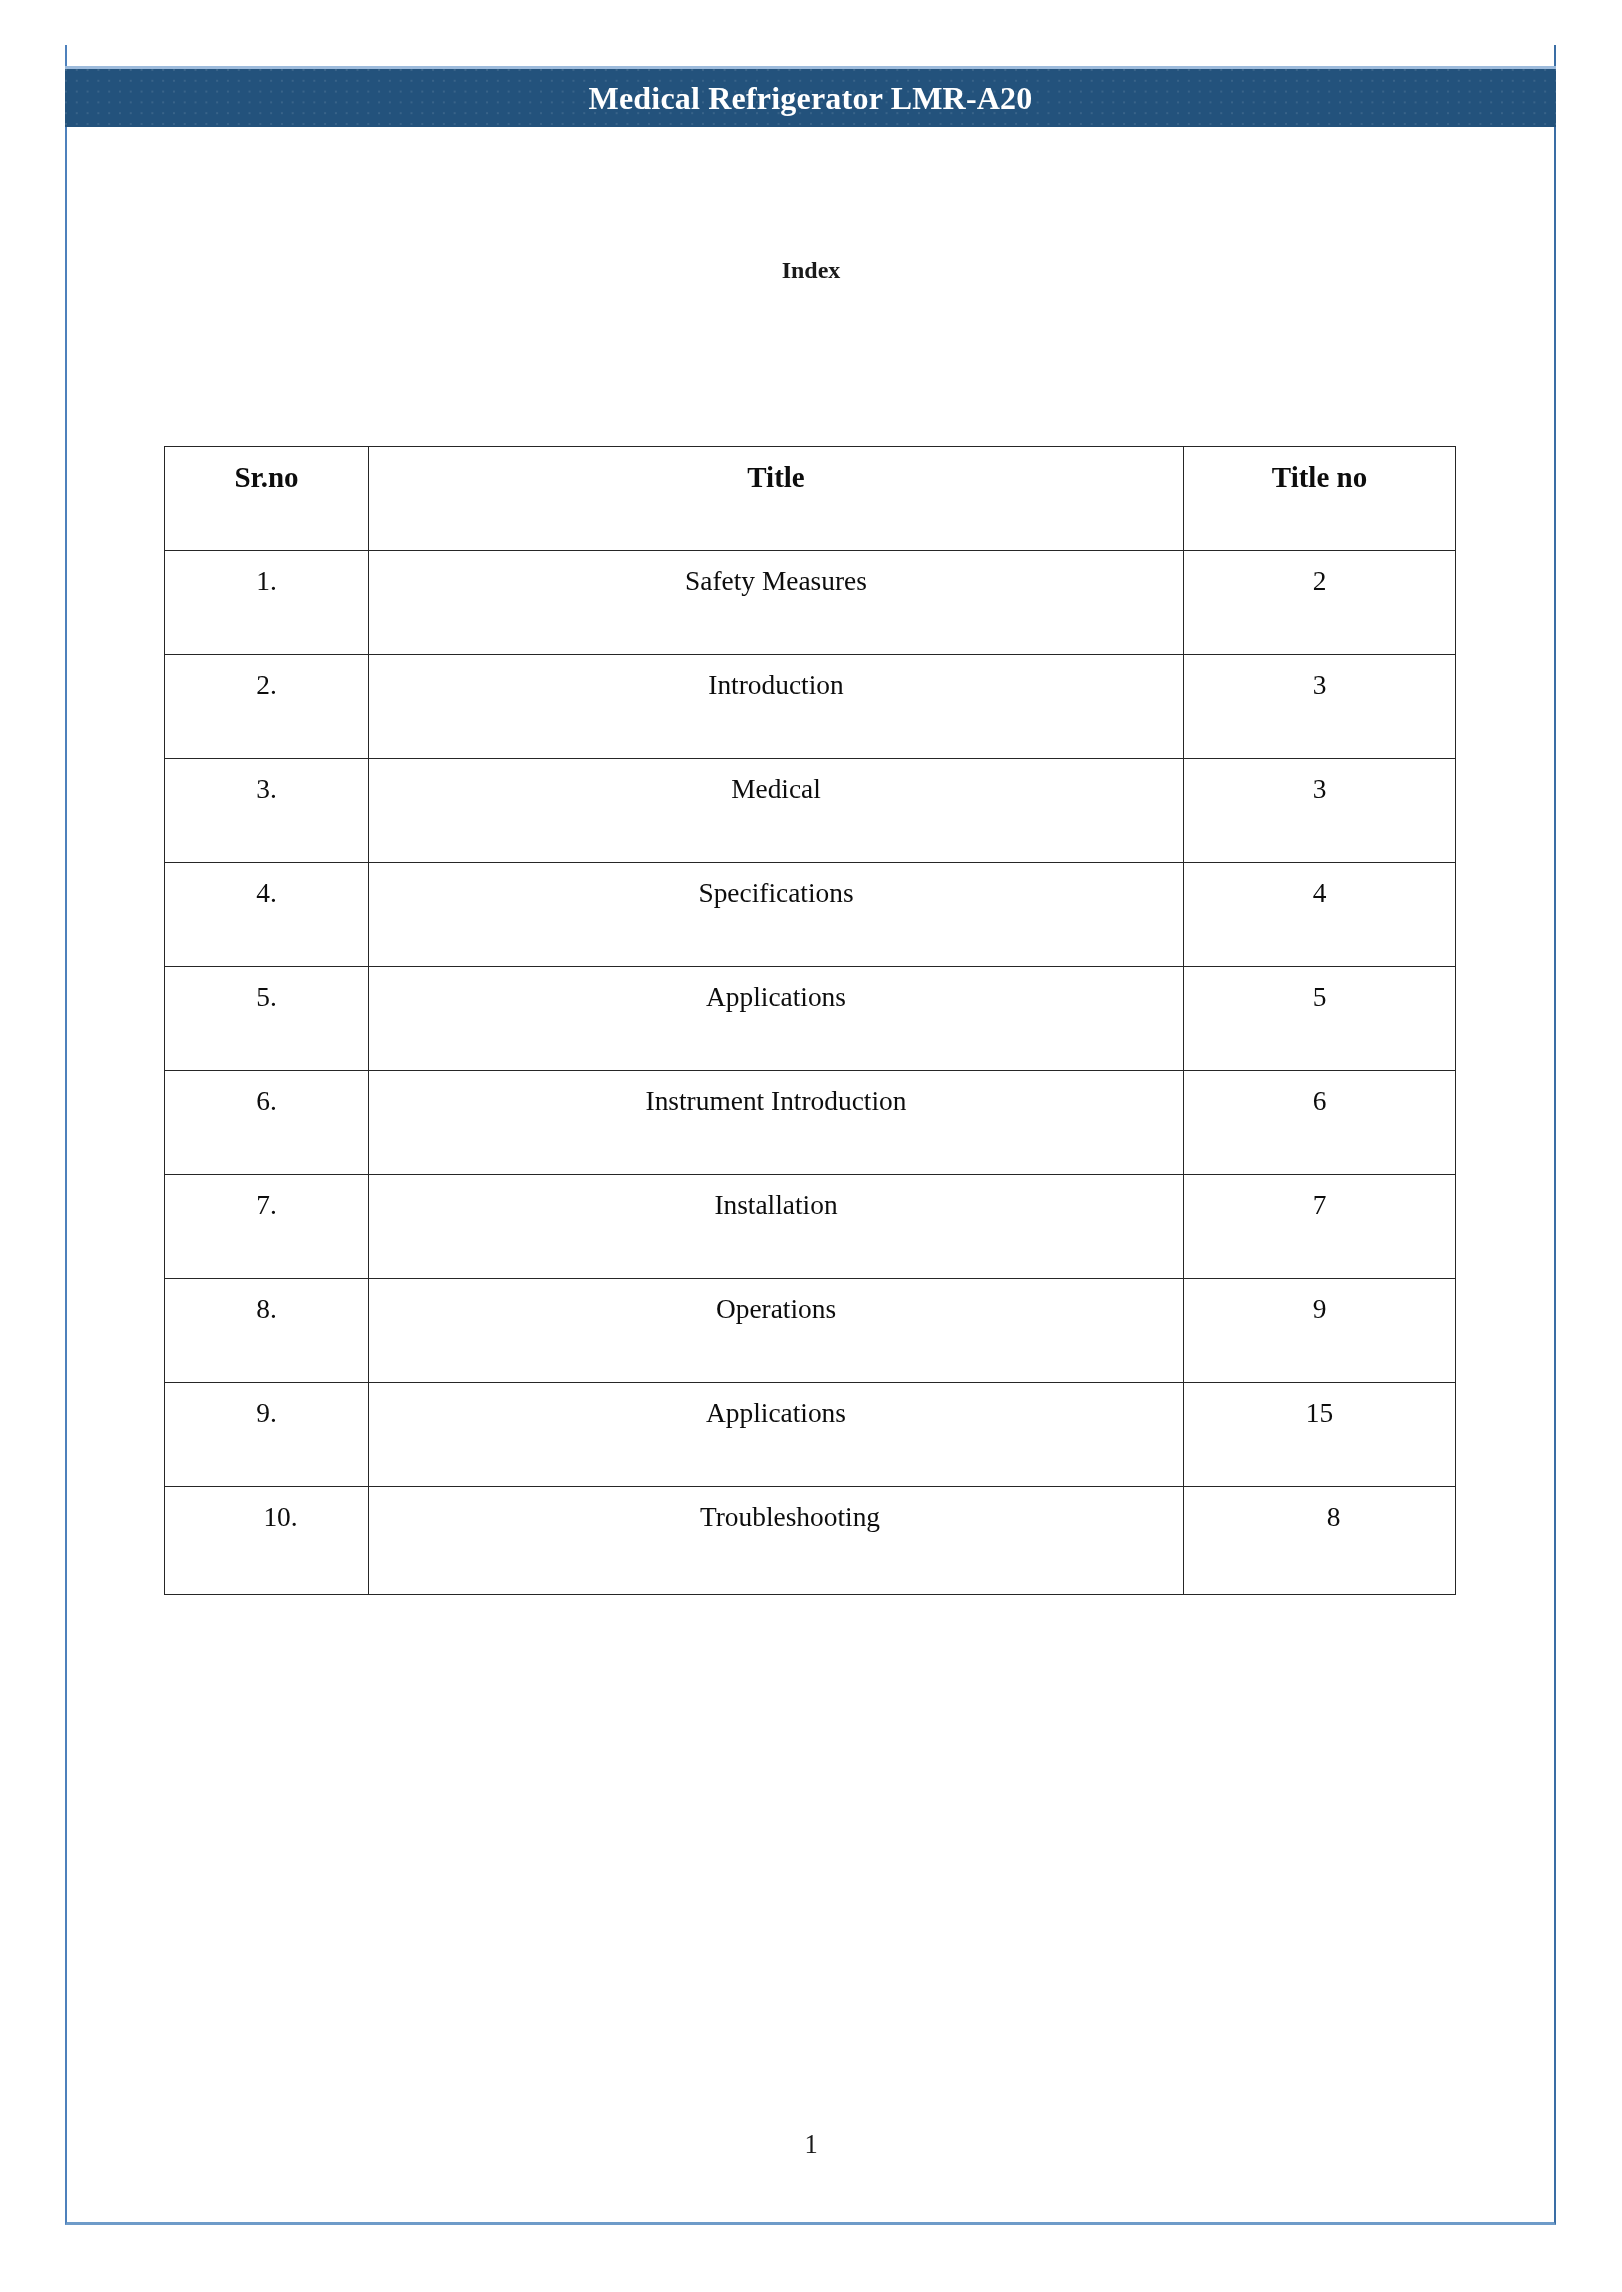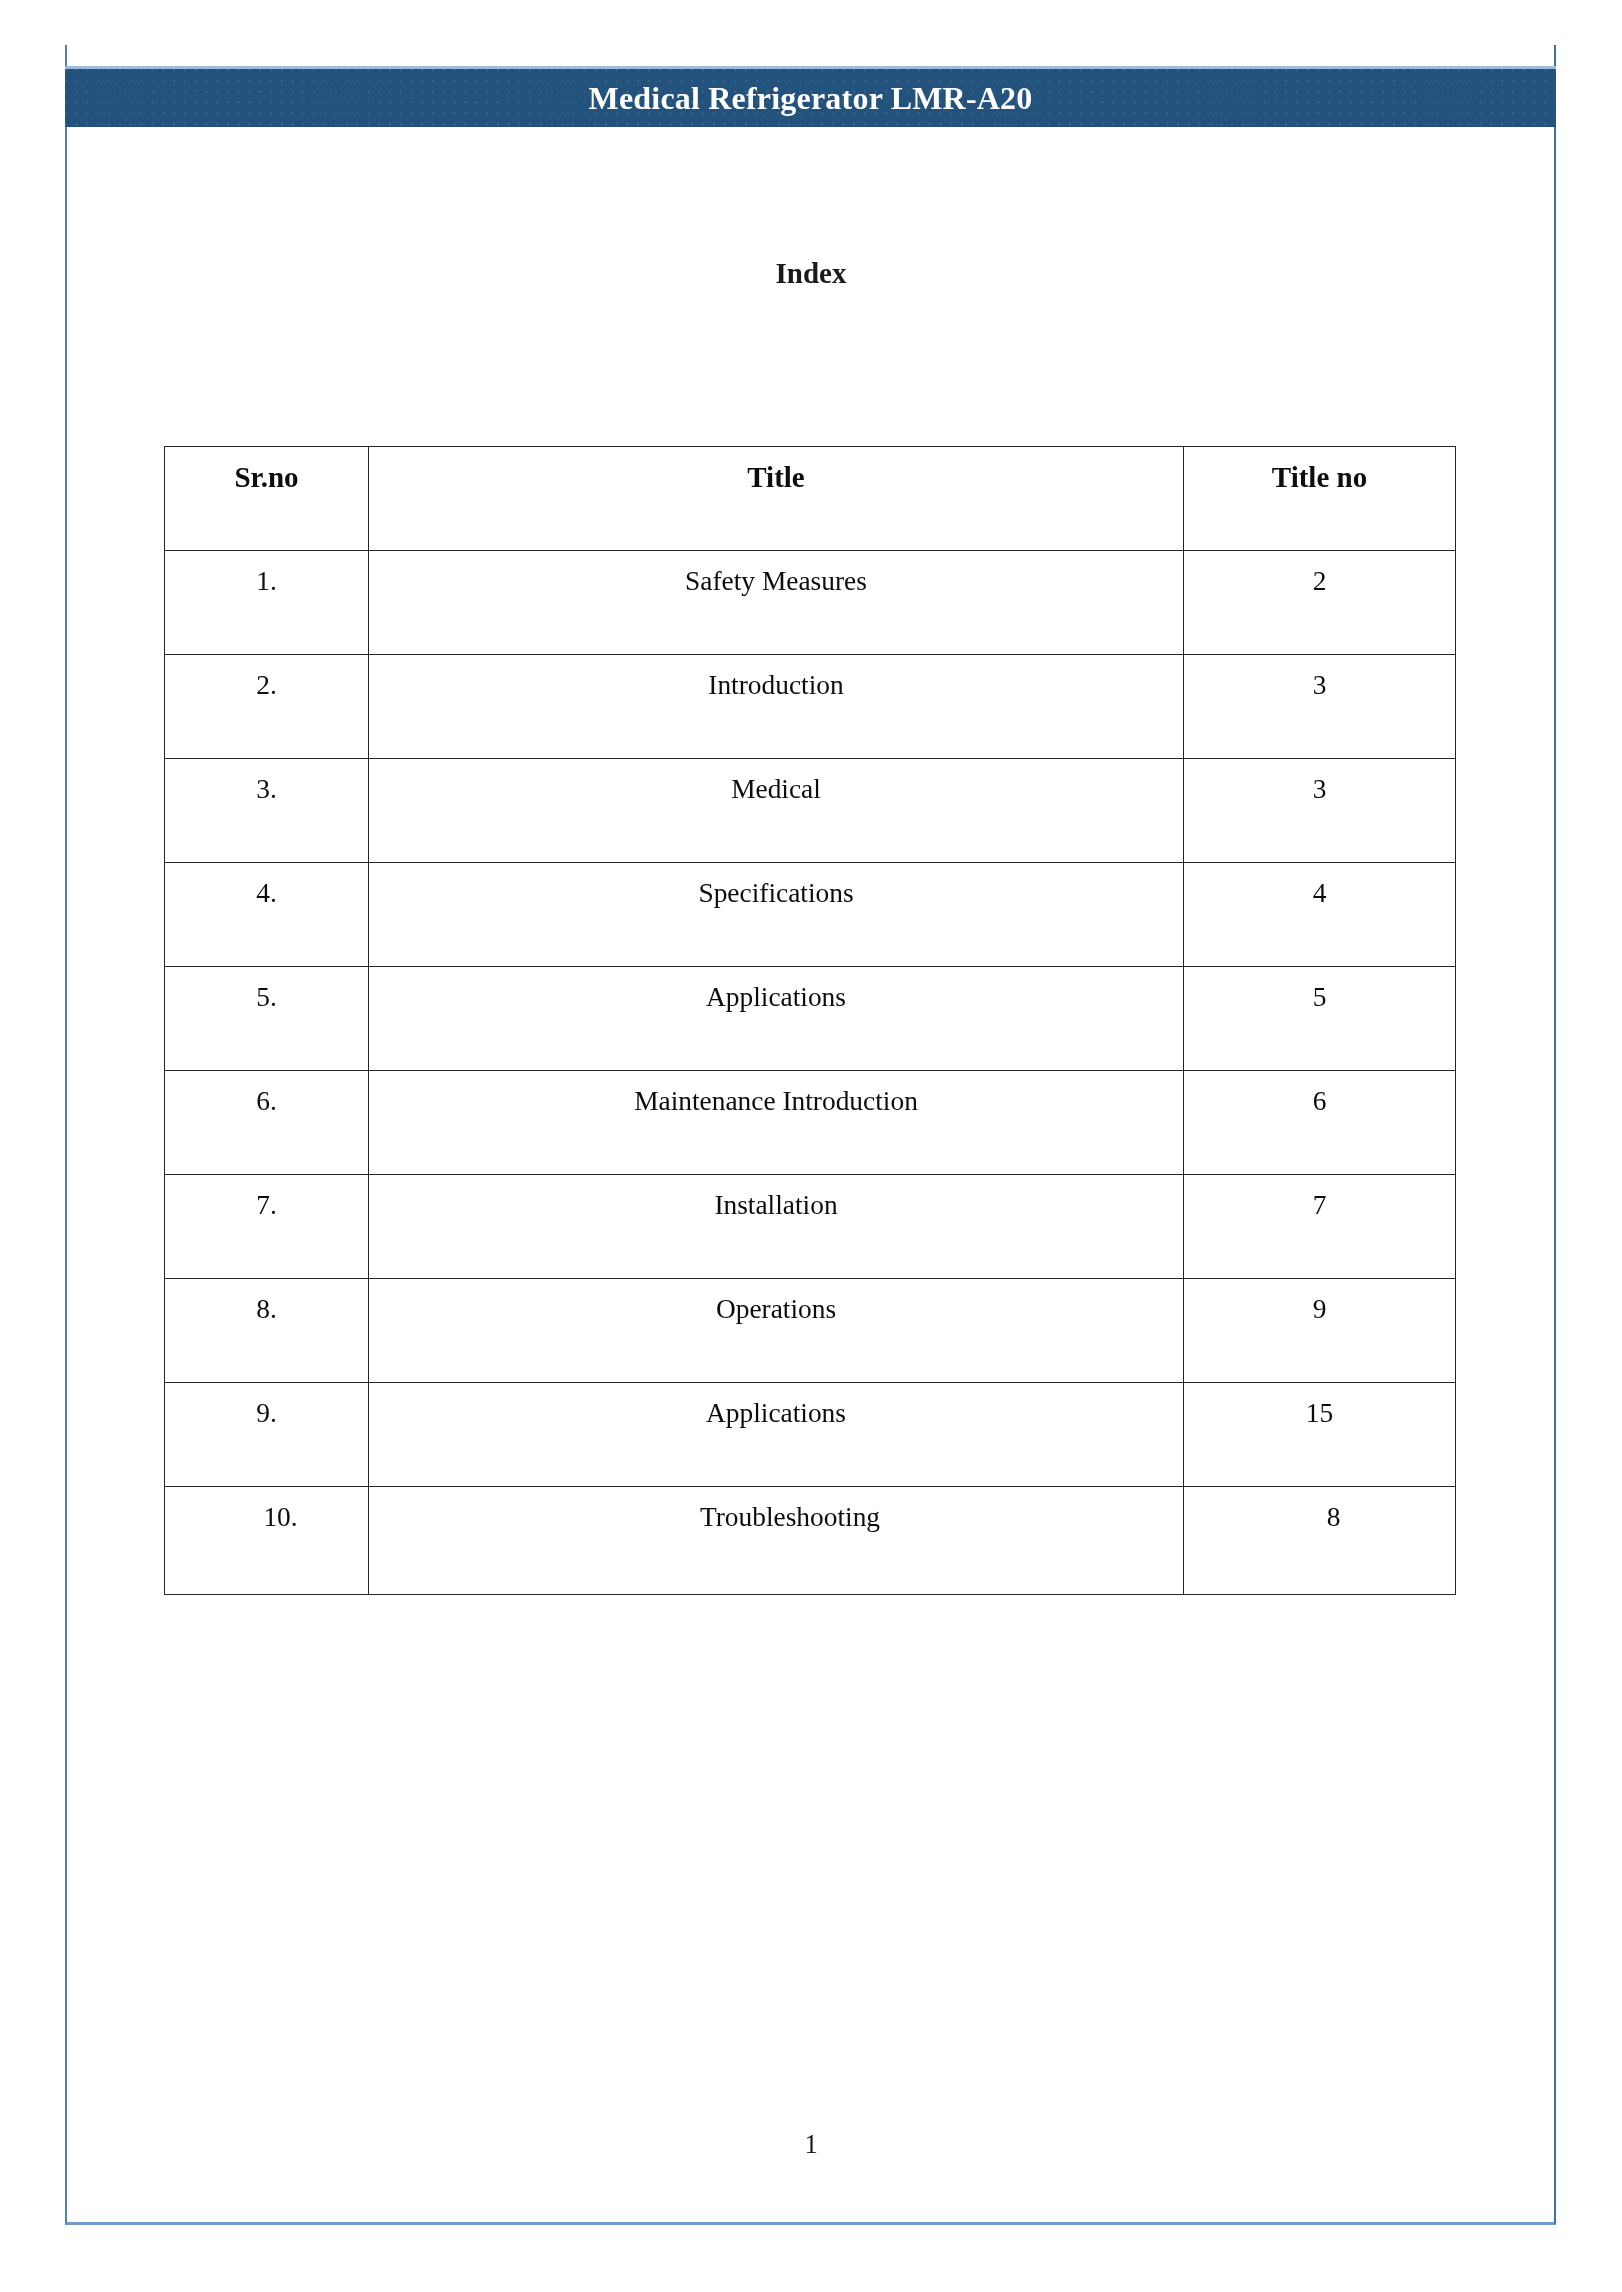--- a/index.html
+++ b/index.html
@@ -60,21 +60,21 @@
     white-space: nowrap;
   }
 
   
   .index-heading {
     position: absolute;
     left: 0;
     top: 257px;
     width: 1622px;
     text-align: center;
-    font-size: 29px;
+    font-size: 24px;
     font-weight: bold;
     color: #1A1A1A;
   }
 
   
   .index-table {
     position: absolute;
     left: 164px;
     top: 418px;
     width: 1292px;
@@ -176,21 +176,21 @@
         <td>Specifications</td>
         <td>4</td>
       </tr>
       <tr>
         <td>5.</td>
         <td>Applications</td>
         <td>5</td>
       </tr>
       <tr>
         <td>6.</td>
-        <td>Maintenance Introduction</td>
+        <td>Instrument Introduction</td>
         <td>6</td>
       </tr>
       <tr>
         <td>7.</td>
         <td>Installation</td>
         <td>7</td>
       </tr>
       <tr>
         <td>8.</td>
         <td>Operations</td>

